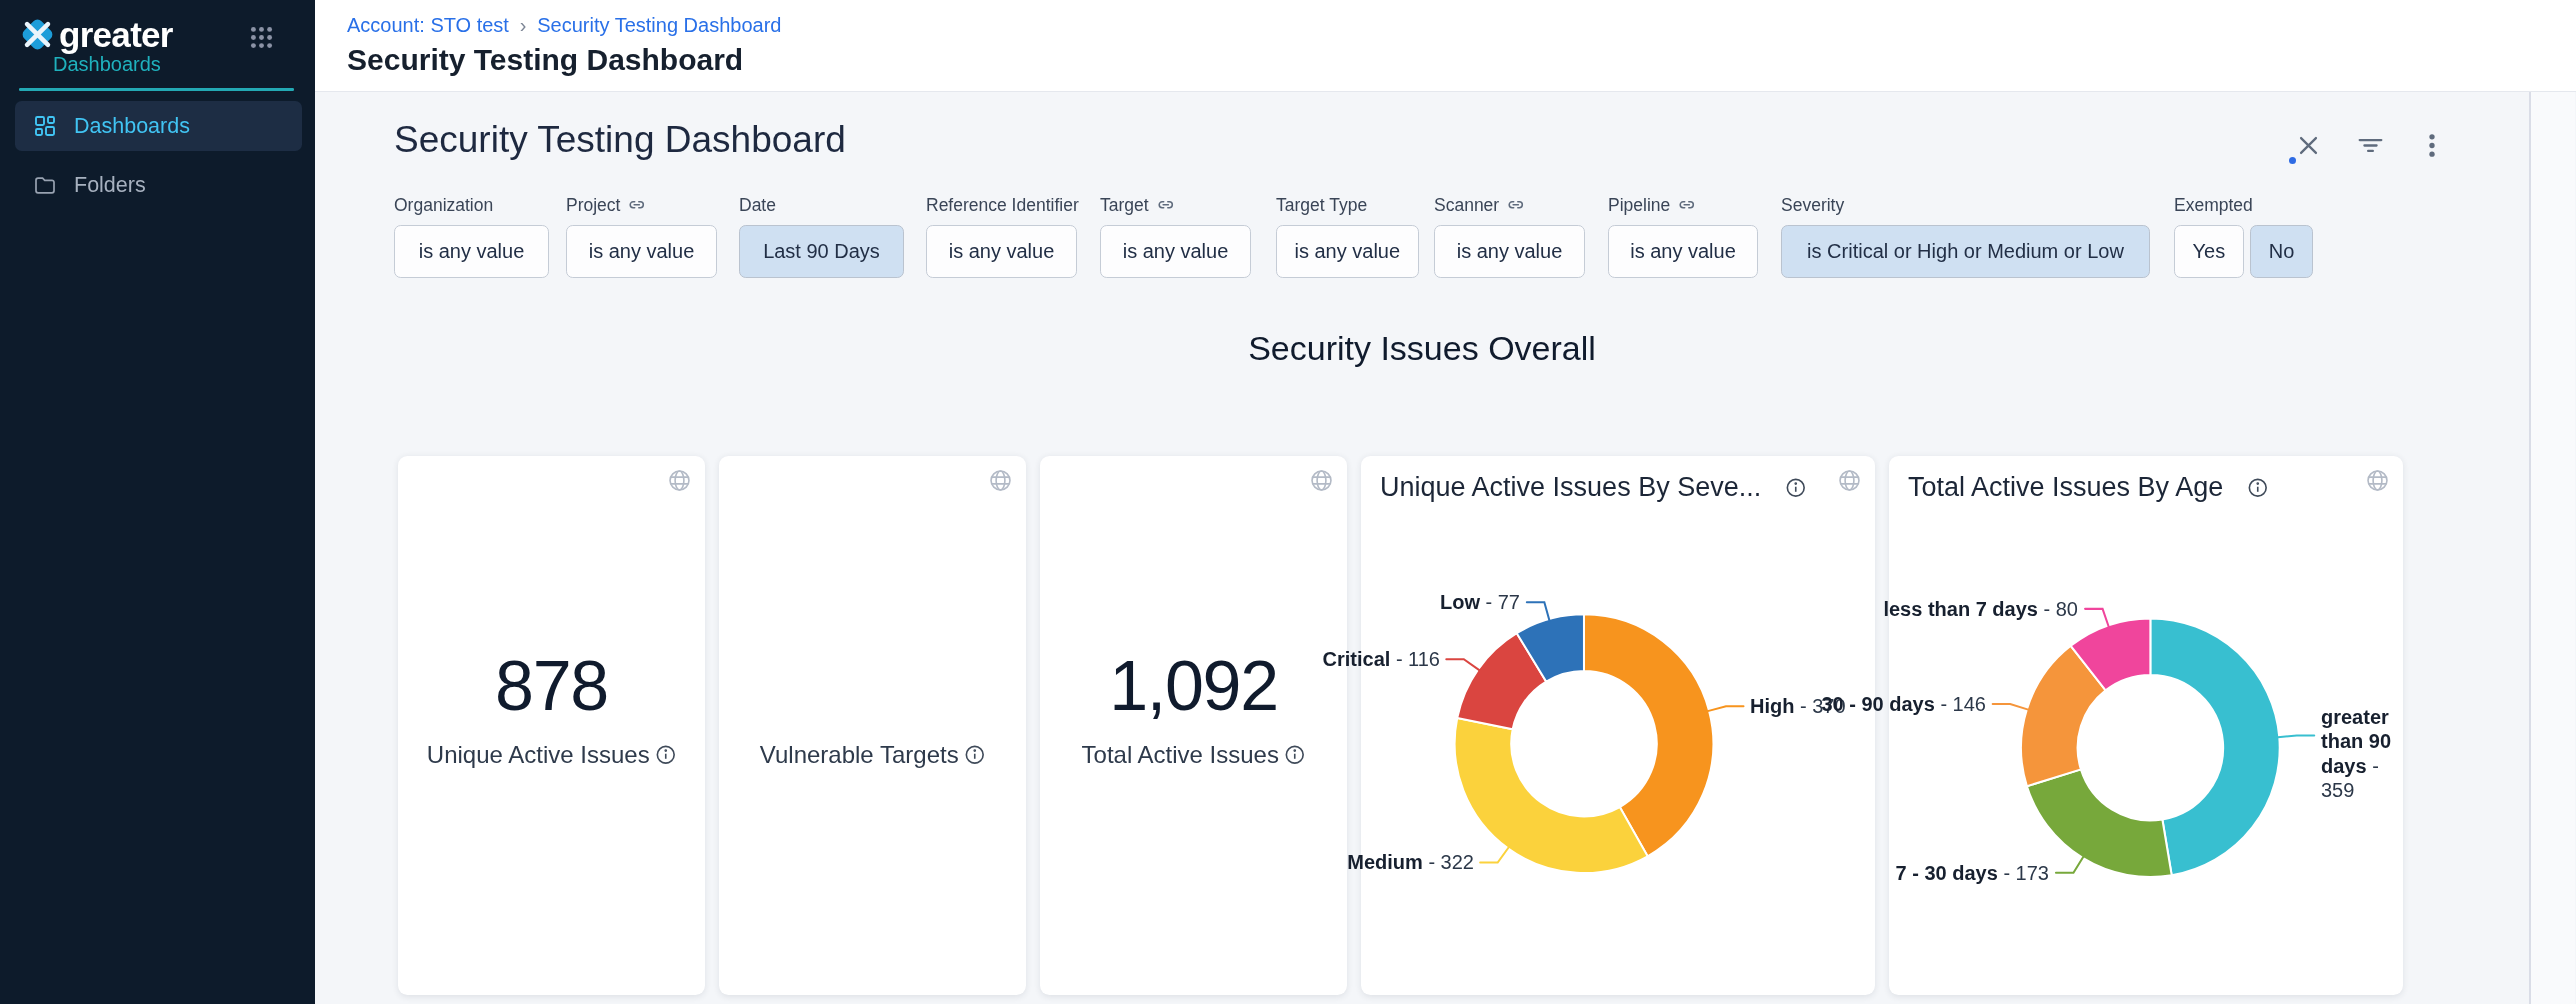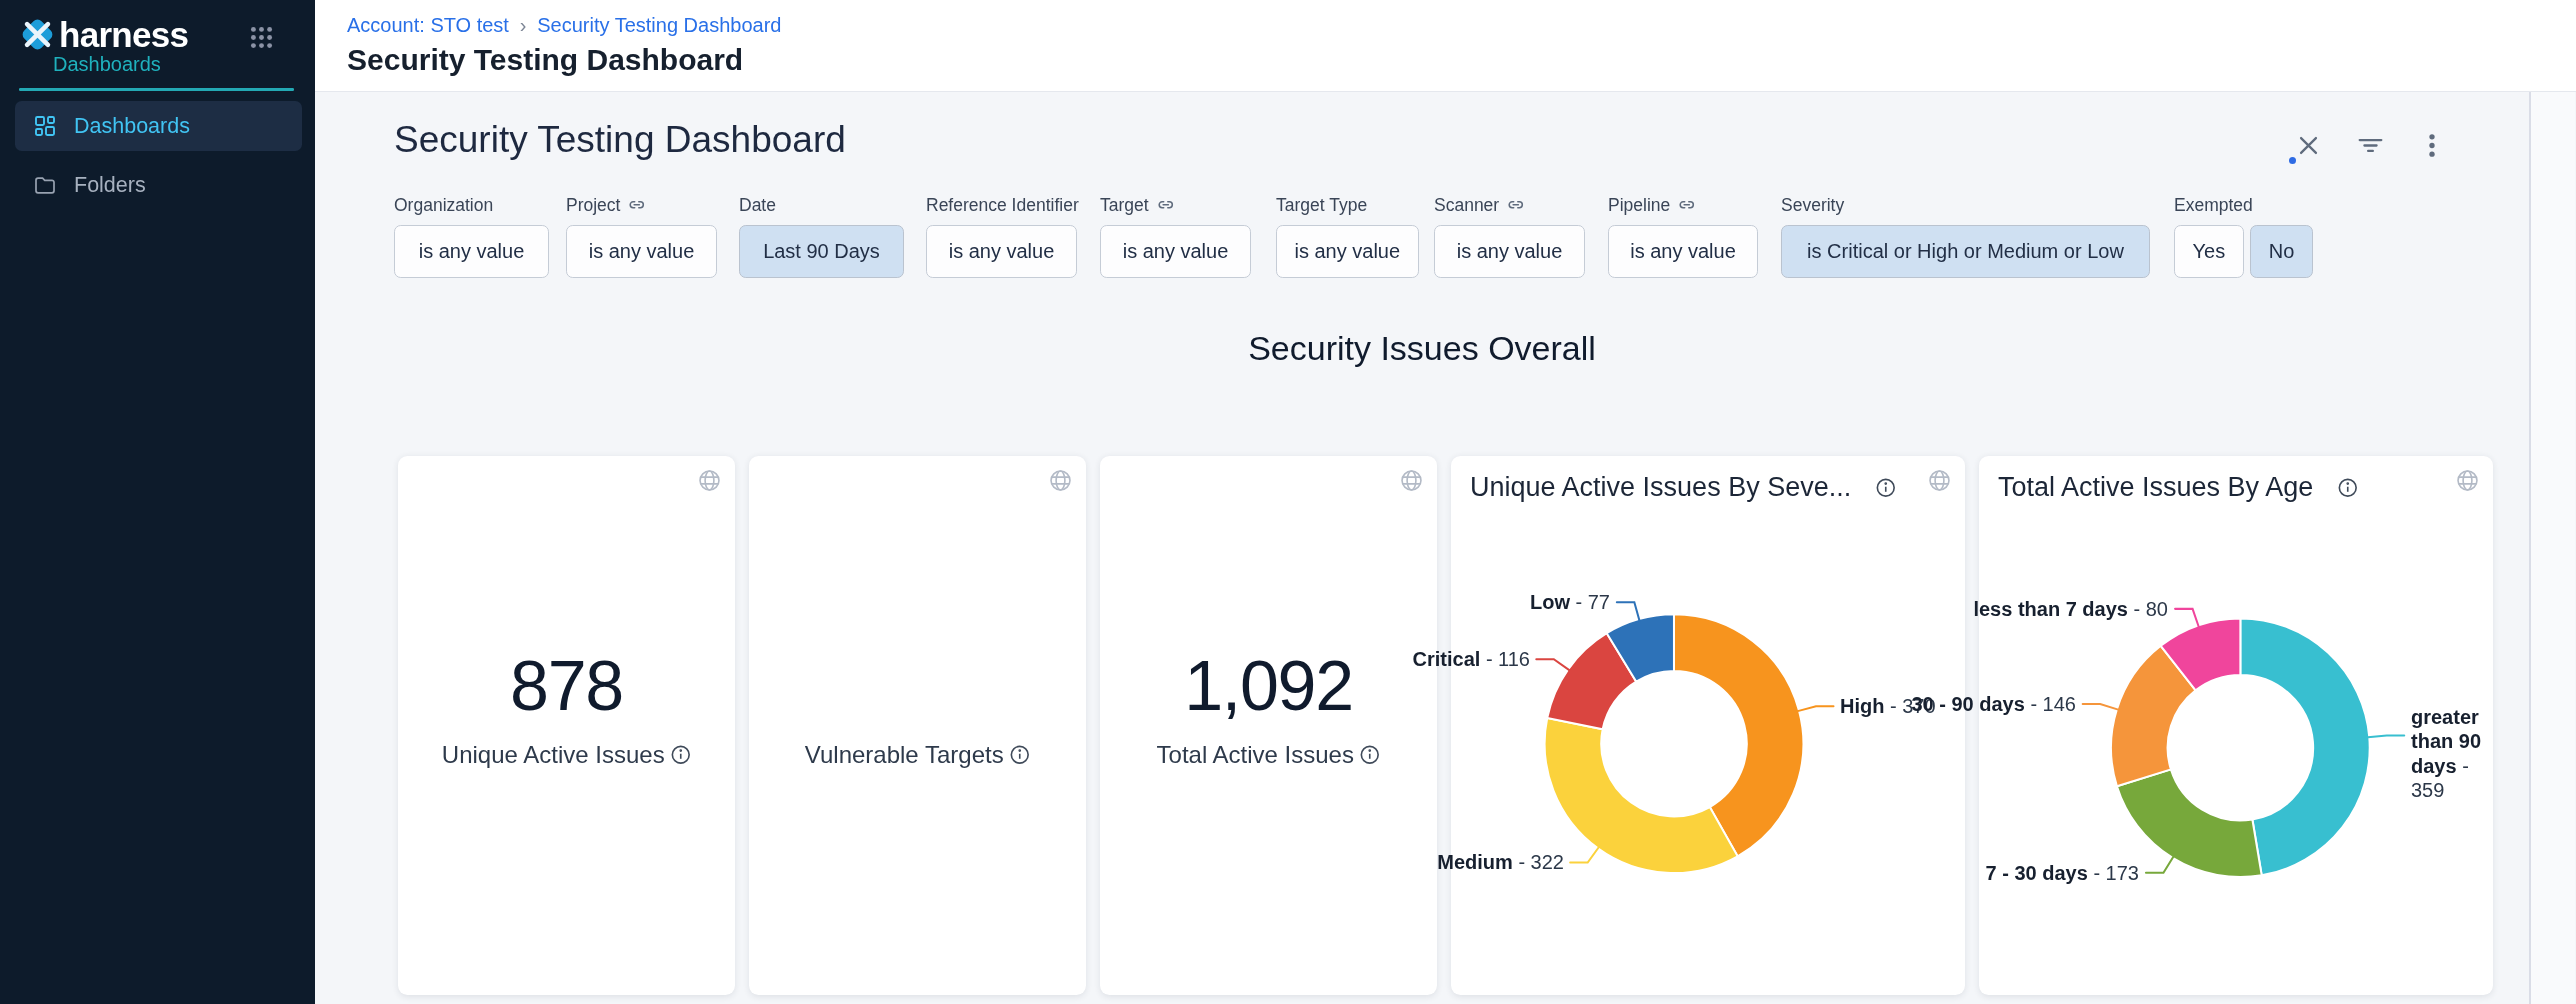--- a/index.html
+++ b/index.html
@@ -48,21 +48,21 @@
           background:#fdfdfe; border:1.3px solid #c5ccd6; border-radius:6.7px;
           font-size:20px; color:#222f46; cursor:pointer; white-space:nowrap; }
   .chip.hl { background:#cfe0f2; border-color:#bac3cf; }
 
   .section-title { position:absolute; top:237px; left:0; width:2214px; text-align:center; font-size:34px; font-weight:400; color:#101b2d; }
 
   
   .cards { position:absolute; top:364px; left:83px; display:flex; gap:14px; }
   .card { position:relative; background:#ffffff; border-radius:9.4px; height:539px;
           box-shadow:0 1.3px 6.7px rgba(35,45,65,.10); }
-  .card.stat { width:337px; }
+  .card.stat { width:307px; }
   .card.donut-card { width:514px; }
   .globe-btn { position:absolute; top:10.8px; right:12px; width:27px; height:27px; cursor:pointer; z-index:3; }
   .stat-value { position:absolute; top:190px; left:0; width:100%; text-align:center; font-size:70px; color:#101b2d; letter-spacing:-1.3px; }
   .stat-label { position:absolute; top:285px; left:0; width:100%; display:flex; justify-content:center; align-items:center; gap:5px;
                 font-size:24px; color:#2e3a4b; }
   .donut-title { position:absolute; top:16px; left:19px; display:flex; align-items:center; gap:24px; z-index:2; }
   .donut-title .t { font-size:27px; font-weight:500; color:#1c2637; }
   .donut-area { position:absolute; inset:0; }
   .donut-area svg { position:absolute; left:0; top:0; }
   .donut-label { position:absolute; transform:translateY(-50%); font-size:20px; color:#2c3849; pointer-events:none; line-height:1.22; }
@@ -75,21 +75,21 @@
 </head>
 <body>
 
 <aside class="sidebar">
   <div class="logo-row">
     <svg class="logo-mark" viewBox="0 0 48 48">
       <rect x="9" y="9" width="30" height="30" rx="7" fill="#1d9dd9" transform="rotate(45 24 24)"></rect>
       <rect x="21.2" y="3" width="5.6" height="42" rx="2.8" fill="#eaf4fb" transform="rotate(45 24 24)"></rect>
       <rect x="21.2" y="3" width="5.6" height="42" rx="2.8" fill="#eaf4fb" transform="rotate(-45 24 24)"></rect>
     </svg>
-    <span class="brand">harness</span>
+    <span class="brand">greater</span>
     <svg class="grid-icon" viewBox="0 0 40 40">
       <g fill="#8b93a6">
         <circle cx="8" cy="8" r="3.6"></circle>
           <circle cx="20" cy="8" r="3.6"></circle>
           <circle cx="32" cy="8" r="3.6"></circle>
         <circle cx="8" cy="20" r="3.6"></circle>
           <circle cx="20" cy="20" r="3.6"></circle>
           <circle cx="32" cy="20" r="3.6"></circle>
         <circle cx="8" cy="32" r="3.6"></circle>
           <circle cx="20" cy="32" r="3.6"></circle>

